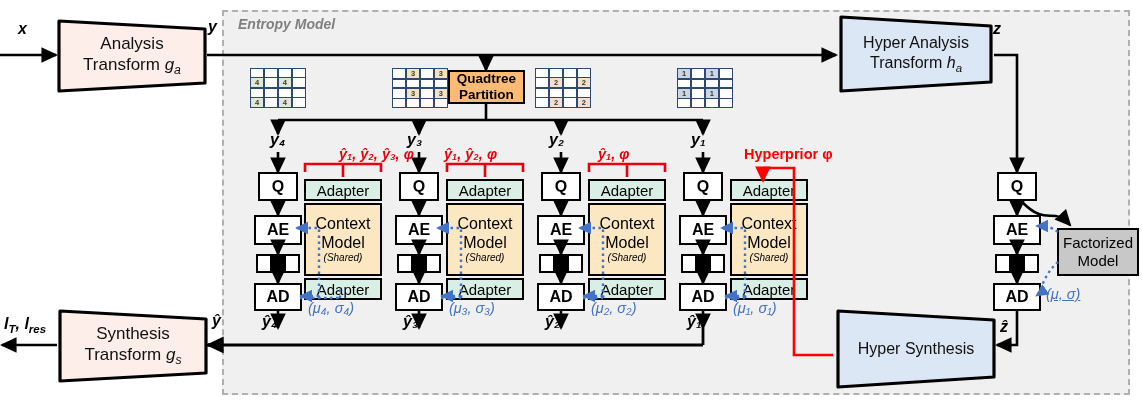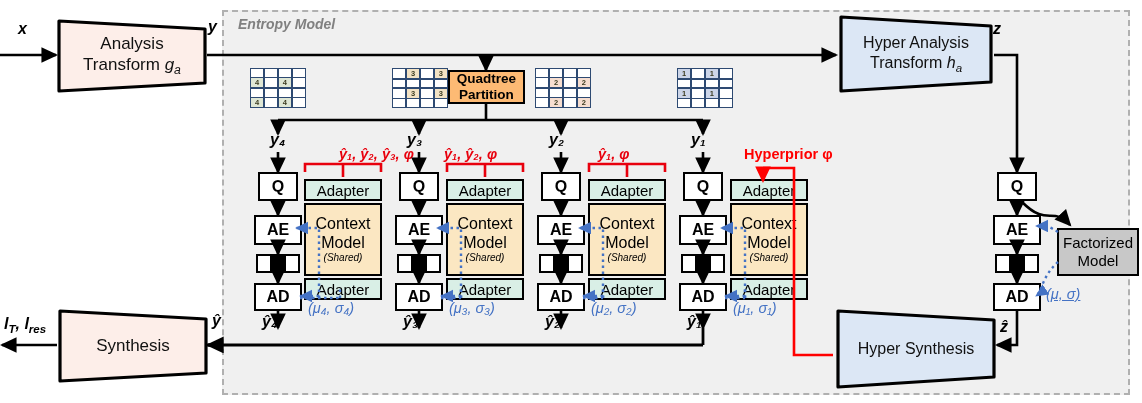--- a/index.html
+++ b/index.html
@@ -205,20 +205,21 @@
   </div>
   <div class="abs lbl lbl-var" style="left:18px;top:20px;">x</div>
   <div class="abs lbl lbl-var" style="left:208px;top:18px;">y</div>
 
   <div class="abs" style="left:57px;top:308px;width:152px;height:76px;">
     <svg class="trap-outline" viewBox="0 0 152 76" preserveAspectRatio="none">
       <polygon points="3,3 149,11 149,65 3,73" fill="#fdeee9" stroke="#000" stroke-width="3.2" stroke-linejoin="round"></polygon>
     </svg>
     <div class="trap trap-text" style="height:76px;flex-direction:column;">
       <span>Synthesis</span>
+      <span>Transform <i>g<sub>s</sub></i></span>
     </div>
   </div>
   <div class="abs lbl lbl-var" style="left:4px;top:315px;"><i>l<sub>T</sub></i>, <i>l<sub>res</sub></i></div>
   <div class="abs lbl lbl-var" style="left:212px;top:312px;">ŷ</div>
 
   <div class="abs" style="left:838px;top:14px;width:156px;height:80px;">
     <svg class="trap-outline" viewBox="0 0 156 80" preserveAspectRatio="none">
       <polygon points="3,3 153,12 153,68 3,77" fill="#dce7f5" stroke="#000" stroke-width="3.2" stroke-linejoin="round"></polygon>
     </svg>
     <div class="trap trap-text" style="height:80px;flex-direction:column;font-size:16px;">

